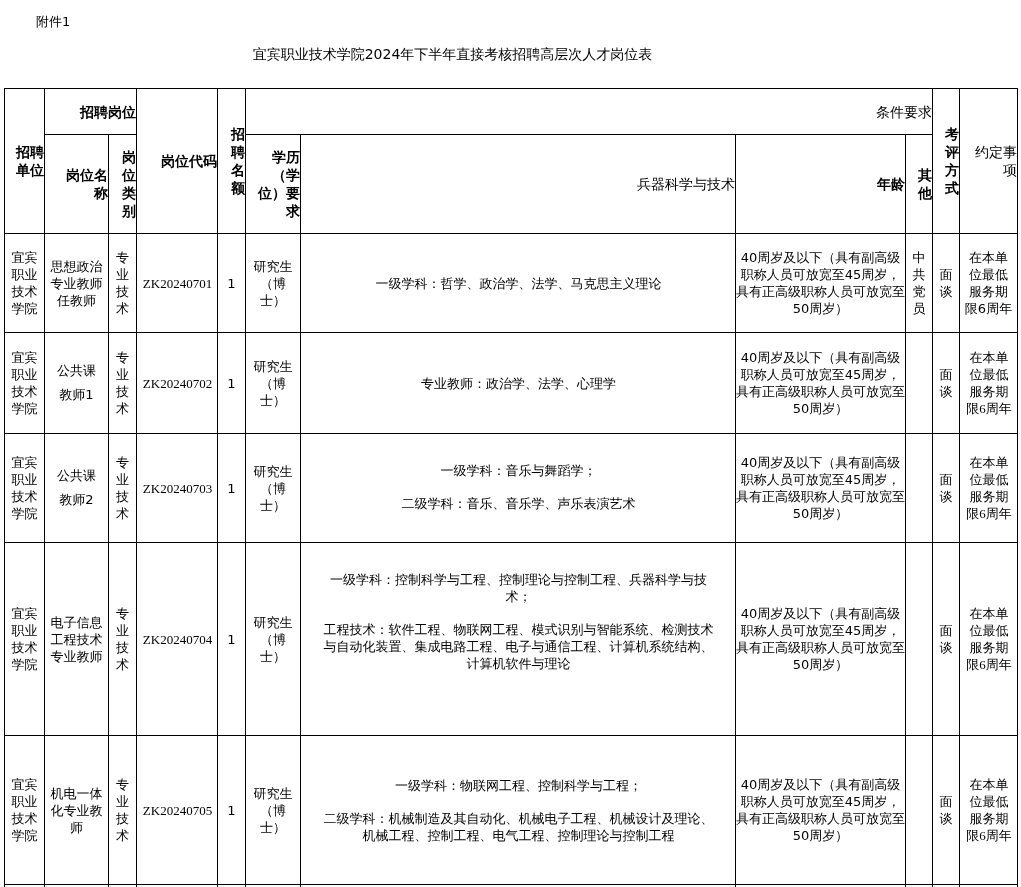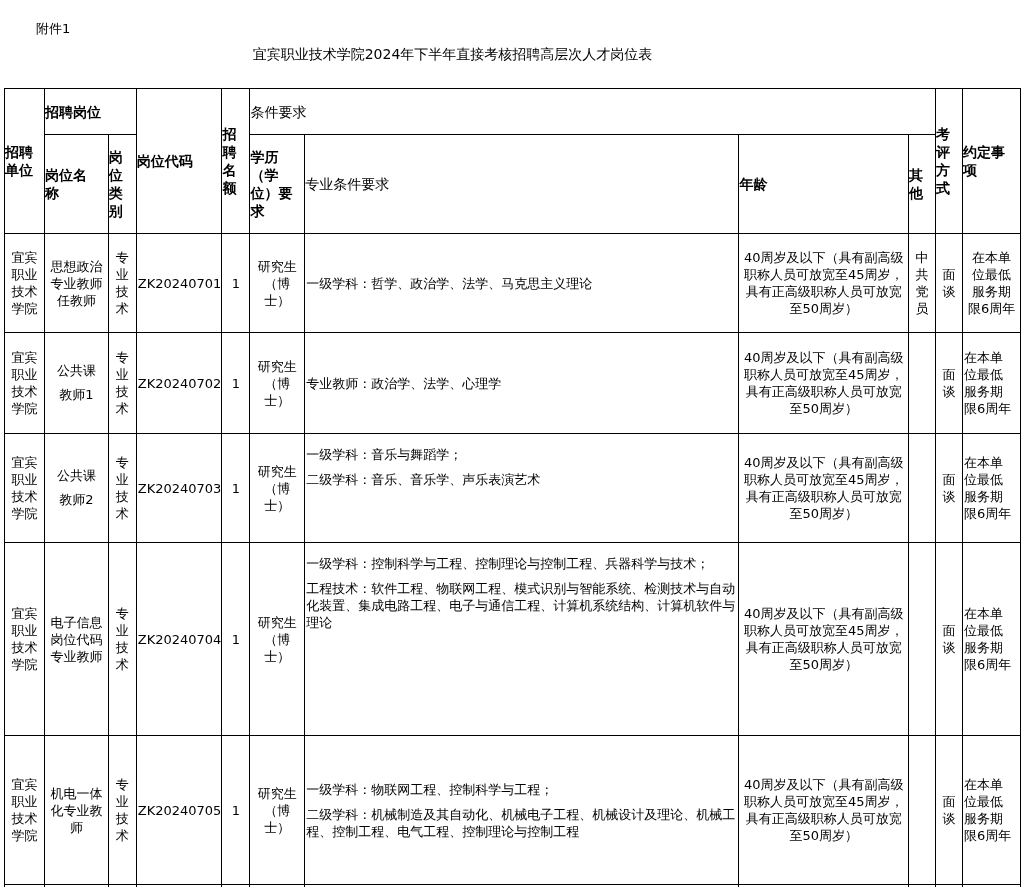--- a/index.html
+++ b/index.html
@@ -2,42 +2,42 @@
 <html><head>
   <meta charset="utf-8">
   <style>
     html, body { margin: 0; padding: 0; background: #ffffff; }
     body {
       width: 1021px; height: 887px; overflow: hidden; position: relative;
       font-family: "DejaVu Sans", "Liberation Sans", sans-serif;
       color: #000;
     }
     .attach {
-      position: absolute; left: 16px; top: 20px;
+      position: absolute; left: 16px; top: 13px;
       font-size: 13px; letter-spacing: 0px; padding-left: 20px;
     }
     .title {
       position: absolute; left: 0; width: 905px; top: 46px;
       text-align: center; font-size: 14px;
     }
     table.grid {
       position: absolute; left: 4px; top: 88px;
       border-collapse: collapse; table-layout: fixed;
     }
     table.grid td, table.grid th {
       border: 1.5px solid #000; padding: 0; vertical-align: middle;
       font-size: 13px; line-height: 17px; font-weight: normal;
     }
     table.grid th {
-      font-weight: bold; font-size: 14px; line-height: 18px; text-align: left; margin-left: 8px;
+      font-weight: bold; font-size: 14px; line-height: 18px; text-align: right; margin-left: 8px;
     }
     .c { text-align: center; }
-    .l { text-align: left; padding-left: 1px !important; }
+    .l { text-align: center; padding-left: 1px !important; font-family: Liberation Serif, serif; }
     .pre { white-space: pre-line; }
-    .req p { margin: 0; }
+    .req p { margin: 16px; }
     .req p + p { margin-top: 8px; }
   </style>
 </head>
 <body>
 
 <div class="attach">附件1</div>
 <div class="title">宜宾职业技术学院2024年下半年直接考核招聘高层次人才岗位表</div>
 
 <table class="grid">
   <colgroup>
@@ -61,35 +61,35 @@
       <th rowspan="2">岗位代码</th>
       <th rowspan="2" class="pre">招
 聘
 名
 额</th>
       <th colspan="4" style="font-weight:normal">条件要求</th>
       <th rowspan="2" class="pre">考
 评
 方
 式</th>
-      <th rowspan="2" class="pre" style="font-weight:bold">约定事
+      <th rowspan="2" class="pre" style="font-weight:normal">约定事
 项</th>
     </tr>
     <tr style="height:99px">
       <th class="pre">岗位名
 称</th>
       <th class="pre">岗
 位
 类
 别</th>
       <th class="pre">学历
 （学
 位）要
 求</th>
-      <th style="font-weight:normal">专业条件要求</th>
+      <th style="font-weight:normal">兵器科学与技术</th>
       <th style="font-weight:bold">年龄</th>
       <th class="pre">其
 他</th>
     </tr>
   </thead>
   <tbody>
 
     <tr style="height:99px">
       <td class="pre c">宜宾
 职业
@@ -183,21 +183,21 @@
 服务期
 限6周年</td>
     </tr>
 
     <tr style="height:193px">
       <td class="pre c">宜宾
 职业
 技术
 学院</td>
       <td class="pre c">电子信息
-岗位代码
+工程技术
 专业教师</td>
       <td class="pre c">专
 业
 技
 术</td>
       <td class="l">ZK20240704</td>
       <td class="c">1</td>
       <td class="pre c">研究生
 （博
 士）</td>

